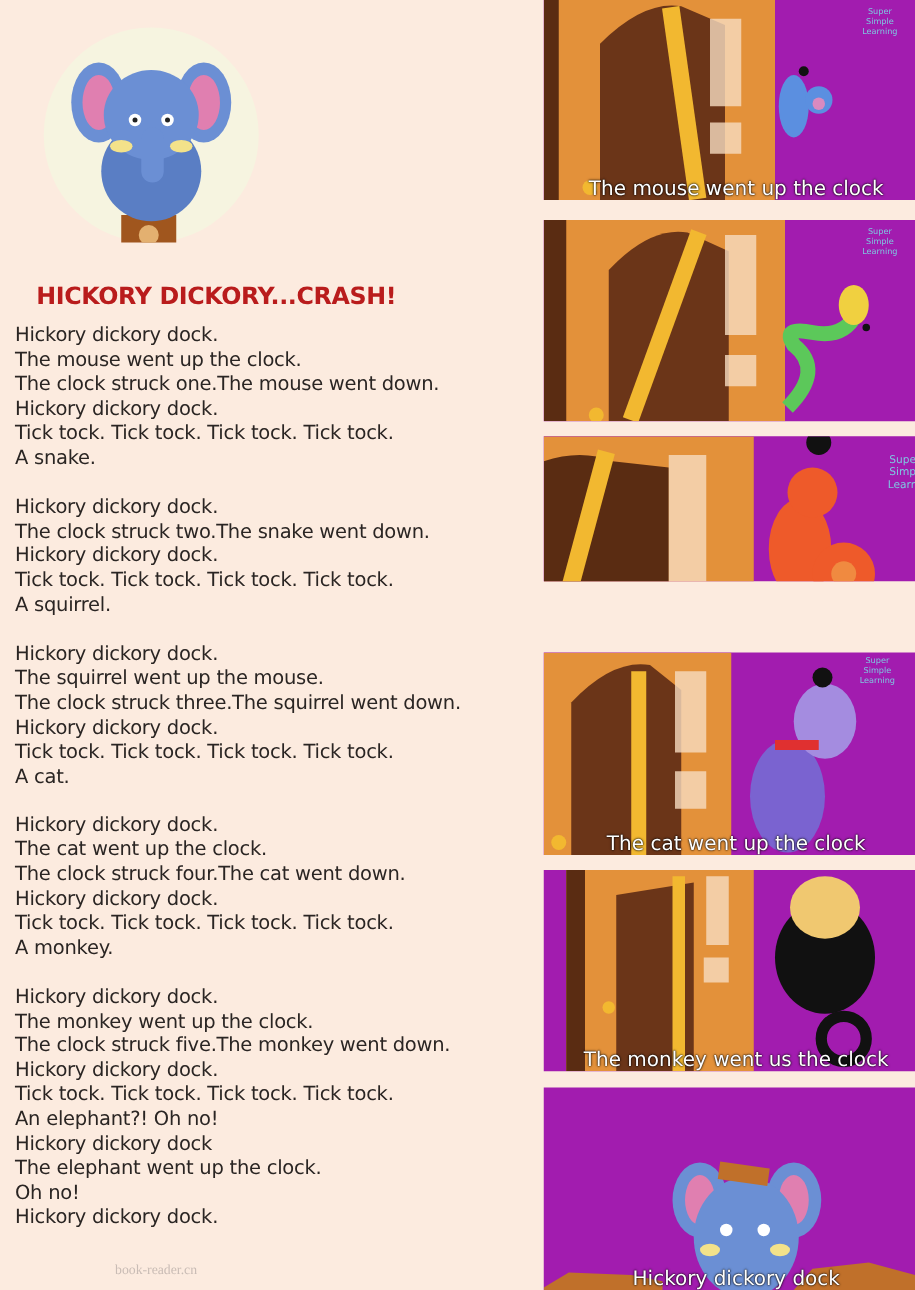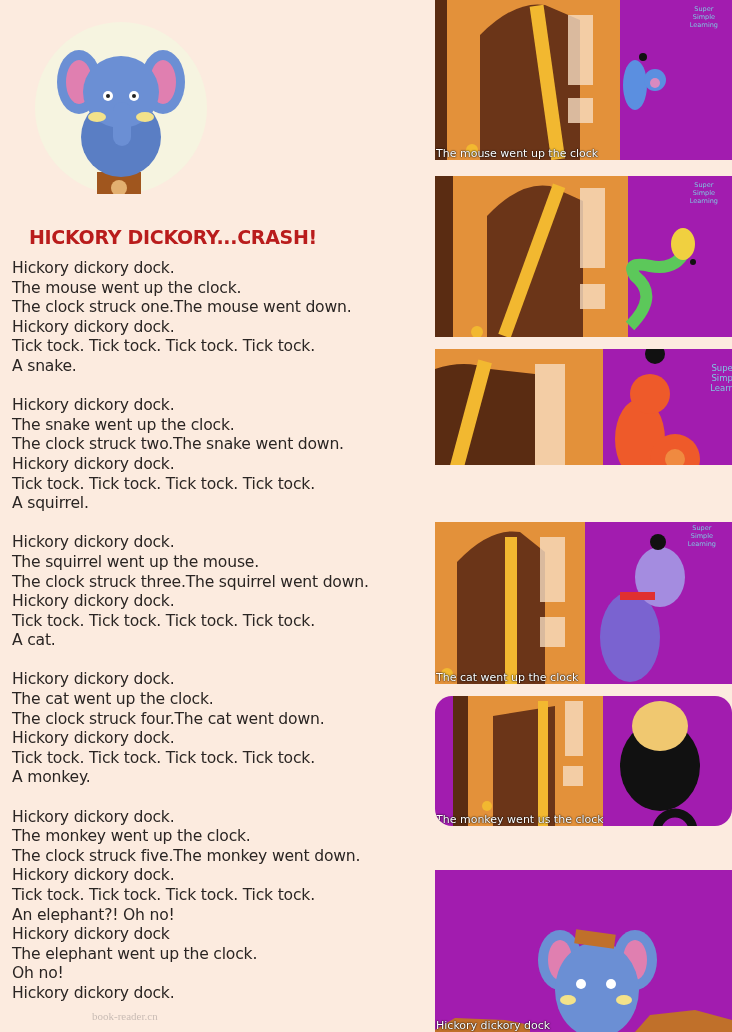--- a/index.html
+++ b/index.html
@@ -5,21 +5,21 @@
   html, body { margin:0; padding:0; }
   body { width:732px; height:1032px; background:#fcebdf; position:relative; overflow:hidden; font-family:"DejaVu Sans", sans-serif; }
   .hero { position:absolute; left:35px; top:22px; width:172px; height:172px; border-radius:50%; background:#f6f4e0; }
   .hero svg { position:absolute; left:0; top:0; }
   .title { position:absolute; left:29px; top:226px; font-family:"DejaVu Sans", sans-serif; font-weight:bold; font-size:19px; color:#b91c1c; letter-spacing:-0.3px; }
   .lyrics { position:absolute; left:12px; top:259px; width:400px; }
   .verse { margin:0 0 19.6px 0; }
   .line { font-size:15.6px; line-height:19.6px; color:#2a2523; white-space:nowrap; letter-spacing:-0.2px; }
   .watermark { position:absolute; left:92px; top:1010px; font-size:11px; color:#c9bcb5;font-family:Liberation Serif, serif; }
   .panel { position:absolute; left:435px; width:297px; background:#a21caf; overflow:hidden; }
-  .caption { position:absolute; left:1px; right:0; bottom:0; text-align:left; font-size:11px; color:#fff; text-shadow:0 0 2px #000, 0 0 1px #000; white-space:nowrap; }
+  .caption { position:absolute; left:11px; right:0; bottom:0; text-align:center; font-size:16px; color:#fff; text-shadow:0 0 2px #000, 0 0 1px #000; white-space:nowrap; }
   .brand { position:absolute; right:14px; top:5px; font-size:6.5px; line-height:8px; text-align:center; color:#7fc6e0; }
   .brand span:nth-child(2){ color:#b39ae0; }
 </style>
 </head>
 <body>
 
 <div class="hero">
   <svg width="172" height="172" viewBox="0 0 172 172">
     <rect x="62" y="150" width="44" height="30" fill="#a0561e"></rect>
     <circle cx="84" cy="166" r="8" fill="#e3b070"></circle>
@@ -45,21 +45,20 @@
   <div class="verse">
     <div class="line">Hickory dickory dock.</div>
     <div class="line">The mouse went up the clock.</div>
     <div class="line">The clock struck one.The mouse went down.</div>
     <div class="line">Hickory dickory dock.</div>
     <div class="line">Tick tock. Tick tock. Tick tock. Tick tock.</div>
     <div class="line">A snake.</div>
   </div>
   <div class="verse">
     <div class="line">Hickory dickory dock.</div>
-    <div class="line">The snake went up the clock.</div>
     <div class="line">The clock struck two.The snake went down.</div>
     <div class="line">Hickory dickory dock.</div>
     <div class="line">Tick tock. Tick tock. Tick tock. Tick tock.</div>
     <div class="line">A squirrel.</div>
   </div>
   <div class="verse">
     <div class="line">Hickory dickory dock.</div>
     <div class="line">The squirrel went up the mouse.</div>
     <div class="line">The clock struck three.The squirrel went down.</div>
     <div class="line">Hickory dickory dock.</div>
@@ -151,21 +150,21 @@
     <circle cx="12" cy="152" r="6" fill="#f2b830"></circle>
     <ellipse cx="195" cy="115" rx="30" ry="45" fill="#7a63d0"></ellipse>
     <ellipse cx="225" cy="55" rx="25" ry="30" fill="#a48ce0"></ellipse>
     <rect x="185" y="70" width="35" height="8" fill="#e03030"></rect>
     <circle cx="223" cy="20" r="8" fill="#111"></circle>
   </svg>
   <div class="brand" style="right:16px;top:2px;"><span>Super</span><br><span>Simple</span><br><span>Learning</span></div>
   <div class="caption">The cat went up the clock</div>
 </div>
 
-<div class="panel" style="top:696px;height:130px;border-radius:17px;">
+<div class="panel" style="top:696px;height:161px;">
   <svg width="297" height="161">
     <rect x="18" y="0" width="150" height="161" fill="#e3913a"></rect>
     <rect x="18" y="0" width="15" height="161" fill="#5a2c12"></rect>
     <path d="M58 20 L120 10 L120 161 L58 161 Z" fill="#6b3518"></path>
     <rect x="103" y="5" width="10" height="156" fill="#f2b830"></rect>
     <rect x="130" y="5" width="18" height="55" fill="#f6dcc0" opacity="0.8"></rect>
     <rect x="128" y="70" width="20" height="20" fill="#f6dcc0" opacity="0.8"></rect>
     <circle cx="52" cy="110" r="5" fill="#f2b830"></circle>
     <ellipse cx="225" cy="70" rx="40" ry="45" fill="#111"></ellipse>
     <ellipse cx="225" cy="30" rx="28" ry="25" fill="#f0c870"></ellipse>

